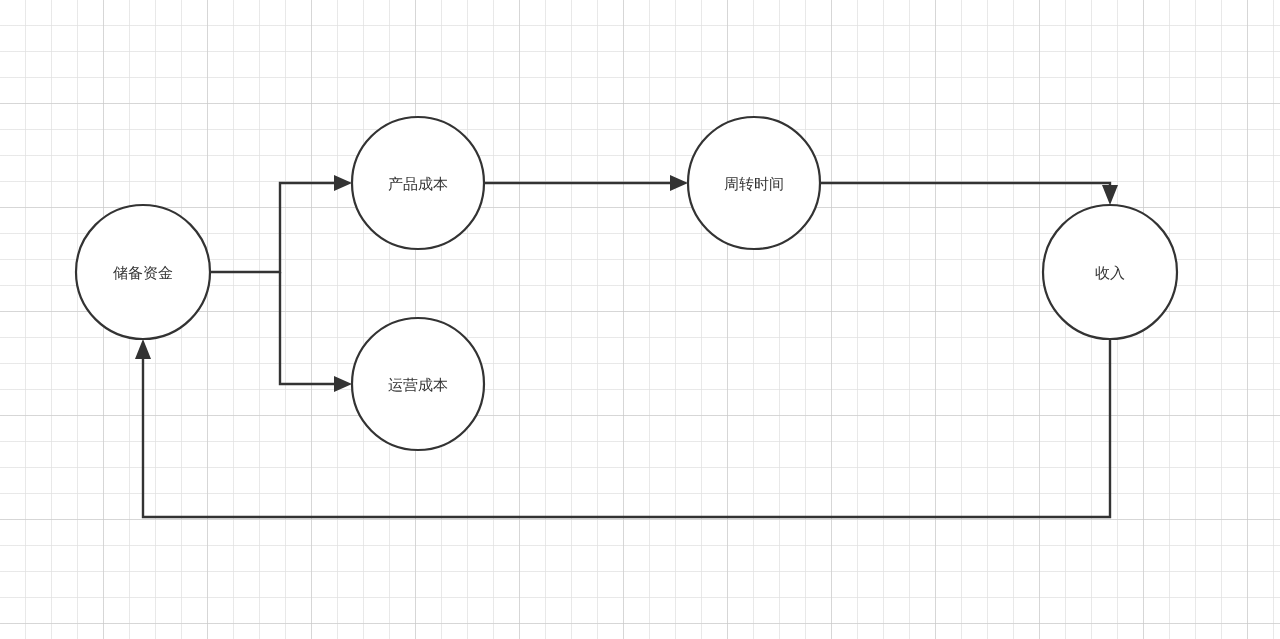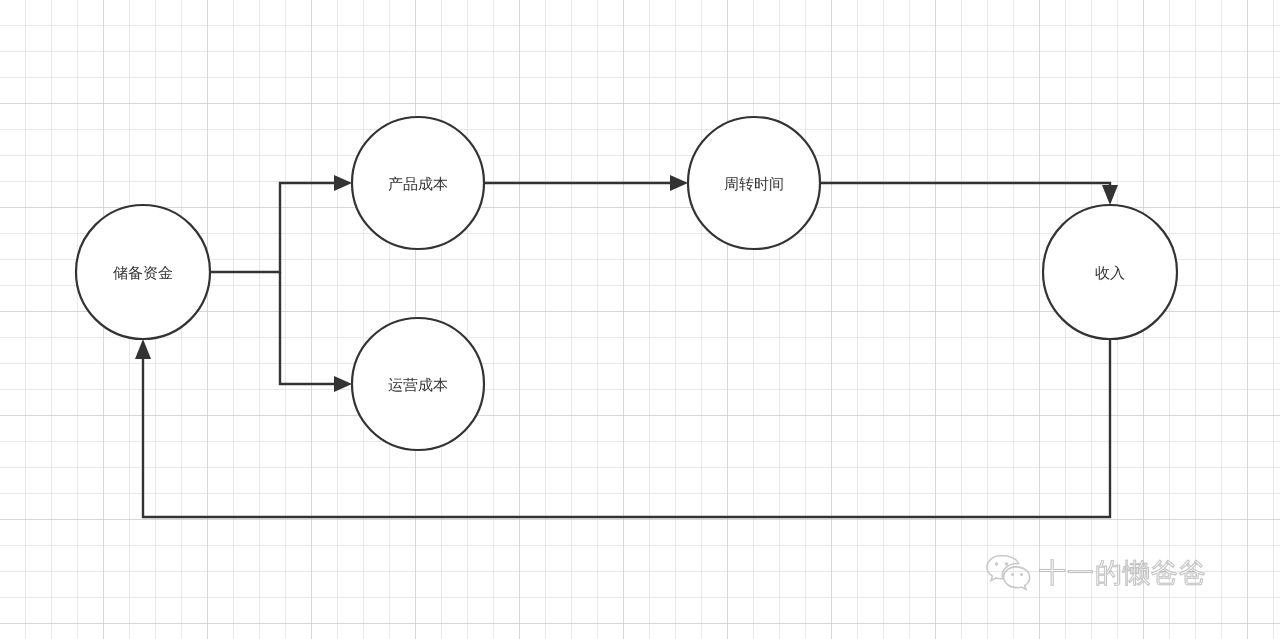--- a/index.html
+++ b/index.html
@@ -142,29 +142,14 @@
       </g>
 
       <g>
         <circle class="node-circle" cx="1110" cy="272" r="67"></circle>
         <text class="node-label" x="1110" y="273">收入</text>
       </g>
 
     </g>
   </svg>
 
-  <div id="watermark">
-    <svg class="wm-icon" viewBox="0 0 46 40">
-      <g fill="none" stroke="#c0c0c0" stroke-width="1.6">
-        <path d="M16.5 3.5 C8.4 3.5 2 8.9 2 15.2 c0 3.6 2.1 6.8 5.4 8.9 l-1.4 4.6 l5.1 -2.8 c1.7 0.5 3.5 0.8 5.4 0.8 c0.5 0 1 0 1.5 -0.06 c-0.4 -1.1 -0.6 -2.3 -0.6 -3.5 c0 -6.4 6.5 -11.6 14.6 -11.6 c0.5 0 1 0.02 1.5 0.06 C32.3 7.2 25.1 3.5 16.5 3.5 Z"></path>
-        <path d="M32 14.6 c-7.4 0 -13.4 4.7 -13.4 10.5 c0 5.8 6 10.5 13.4 10.5 c1.6 0 3.2 -0.2 4.6 -0.6 l4.4 2.4 l-1.2 -3.9 c2.9 -1.9 4.8 -4.8 4.8 -8.1 c0 -5.8 -6 -10.5 -13.4 -10.5 Z"></path>
-      </g>
-      <g fill="#c0c0c0">
-        <circle cx="11.5" cy="12" r="1.7"></circle>
-        <circle cx="21.5" cy="12" r="1.7"></circle>
-        <circle cx="27.5" cy="22.5" r="1.5"></circle>
-        <circle cx="36.5" cy="22.5" r="1.5"></circle>
-      </g>
-    </svg>
-    <span class="wm-text">十一的懒爸爸</span>
-  </div>
 
 </div>
 
 </body></html>

